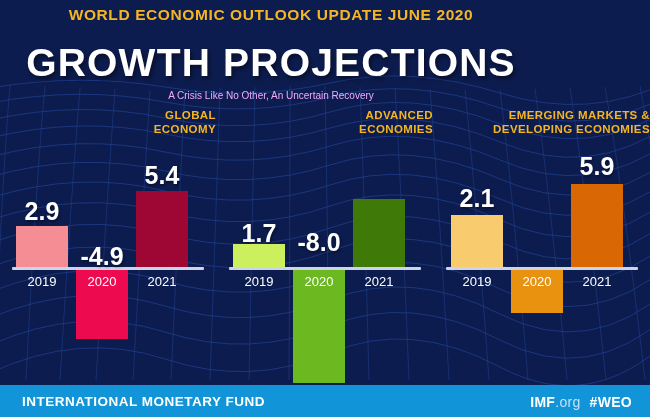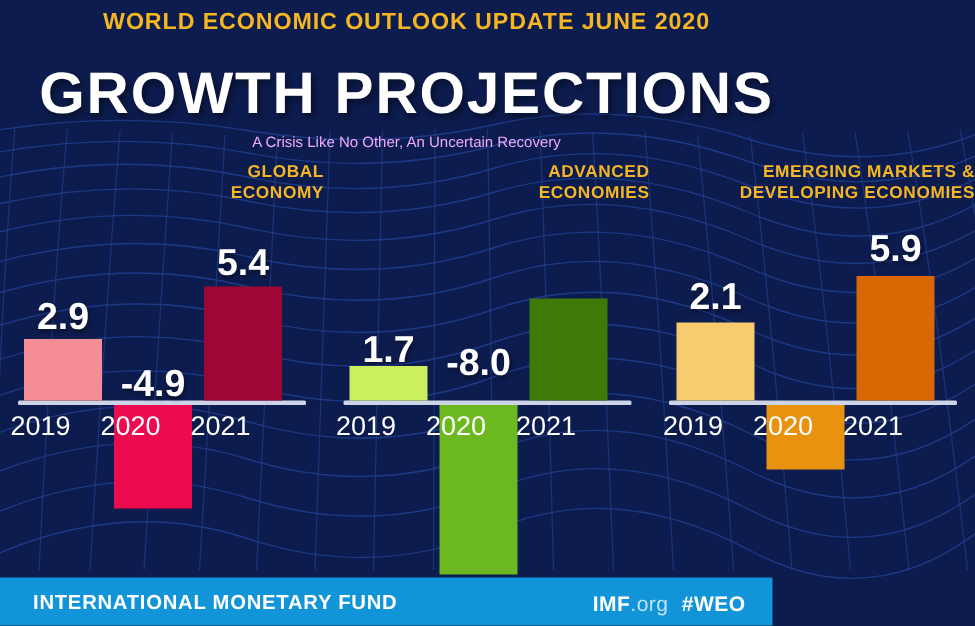--- a/index.html
+++ b/index.html
@@ -50,28 +50,28 @@
   .bar{position:absolute;width:52px;}
   .bar.pos{bottom:123px;}
   .bar.neg{top:122px;}
 
   .val{
     position:absolute;width:90px;text-align:center;color:#ffffff;
     font-size:25px;font-weight:bold;line-height:1;
     text-shadow:1px 2px 3px rgba(0,0,0,.4);
   }
   .yr{
-    position:absolute;width:70px;color:#ffffff;
-    font-size:18px;font-weight:normal;line-height:1;top:127px;
+    position:absolute;width:70px;text-align:center;color:#ffffff;
+    font-size:13px;font-weight:normal;line-height:1;top:127px;
   }
   .yr.inside{color:#ffffff;font-weight:normal;}
 
   
   .footer{
-    position:absolute;left:0;bottom:0;width:515px;height:32px;background:#1295d8;z-index:4;
+    position:absolute;left:0;bottom:0;width:650px;height:32px;background:#1295d8;z-index:4;
   }
   .footer-left{
     position:absolute;left:22px;top:9px;color:#ffffff;font-size:13.5px;font-weight:bold;letter-spacing:.5px;
   }
   .footer-right{
     position:absolute;right:18px;top:9px;color:#ffffff;font-size:14px;font-weight:bold;letter-spacing:.3px;margin-left:32px;
   }
   .footer-right .dim{color:#bfe3f7;font-weight:normal;}
   .footer-right .gap{display:inline-block;width:9px;}
 </style>

